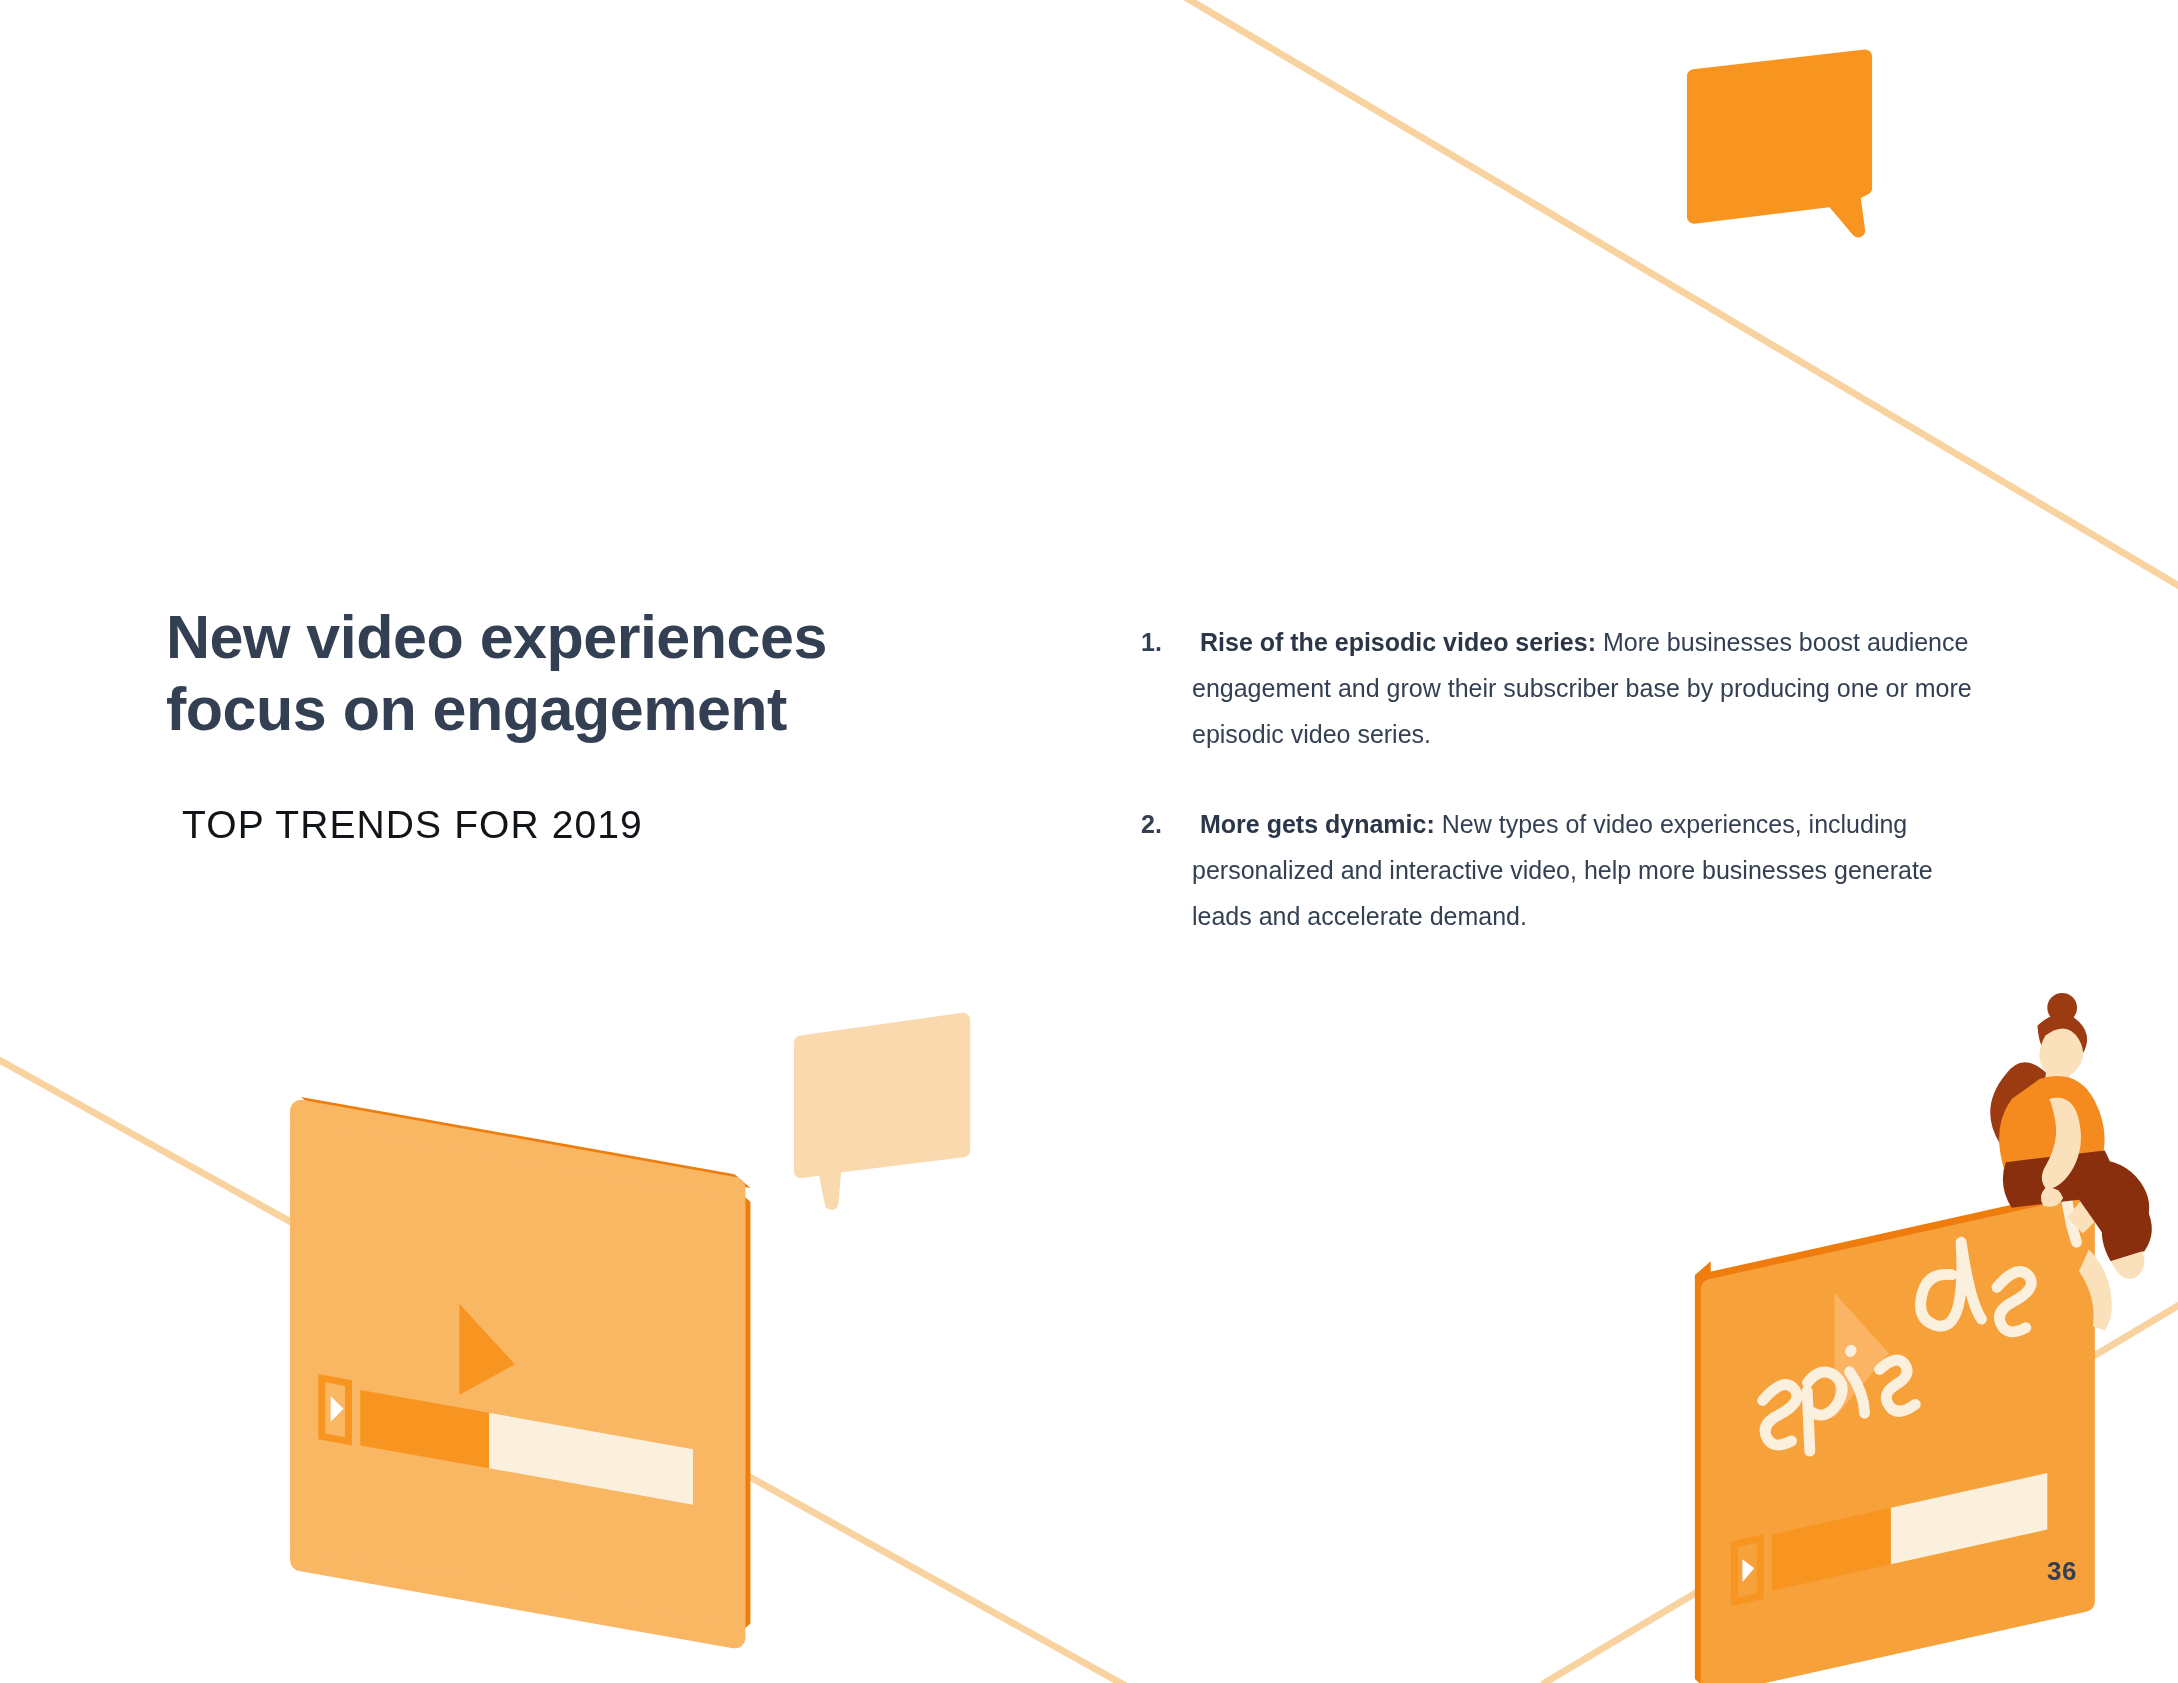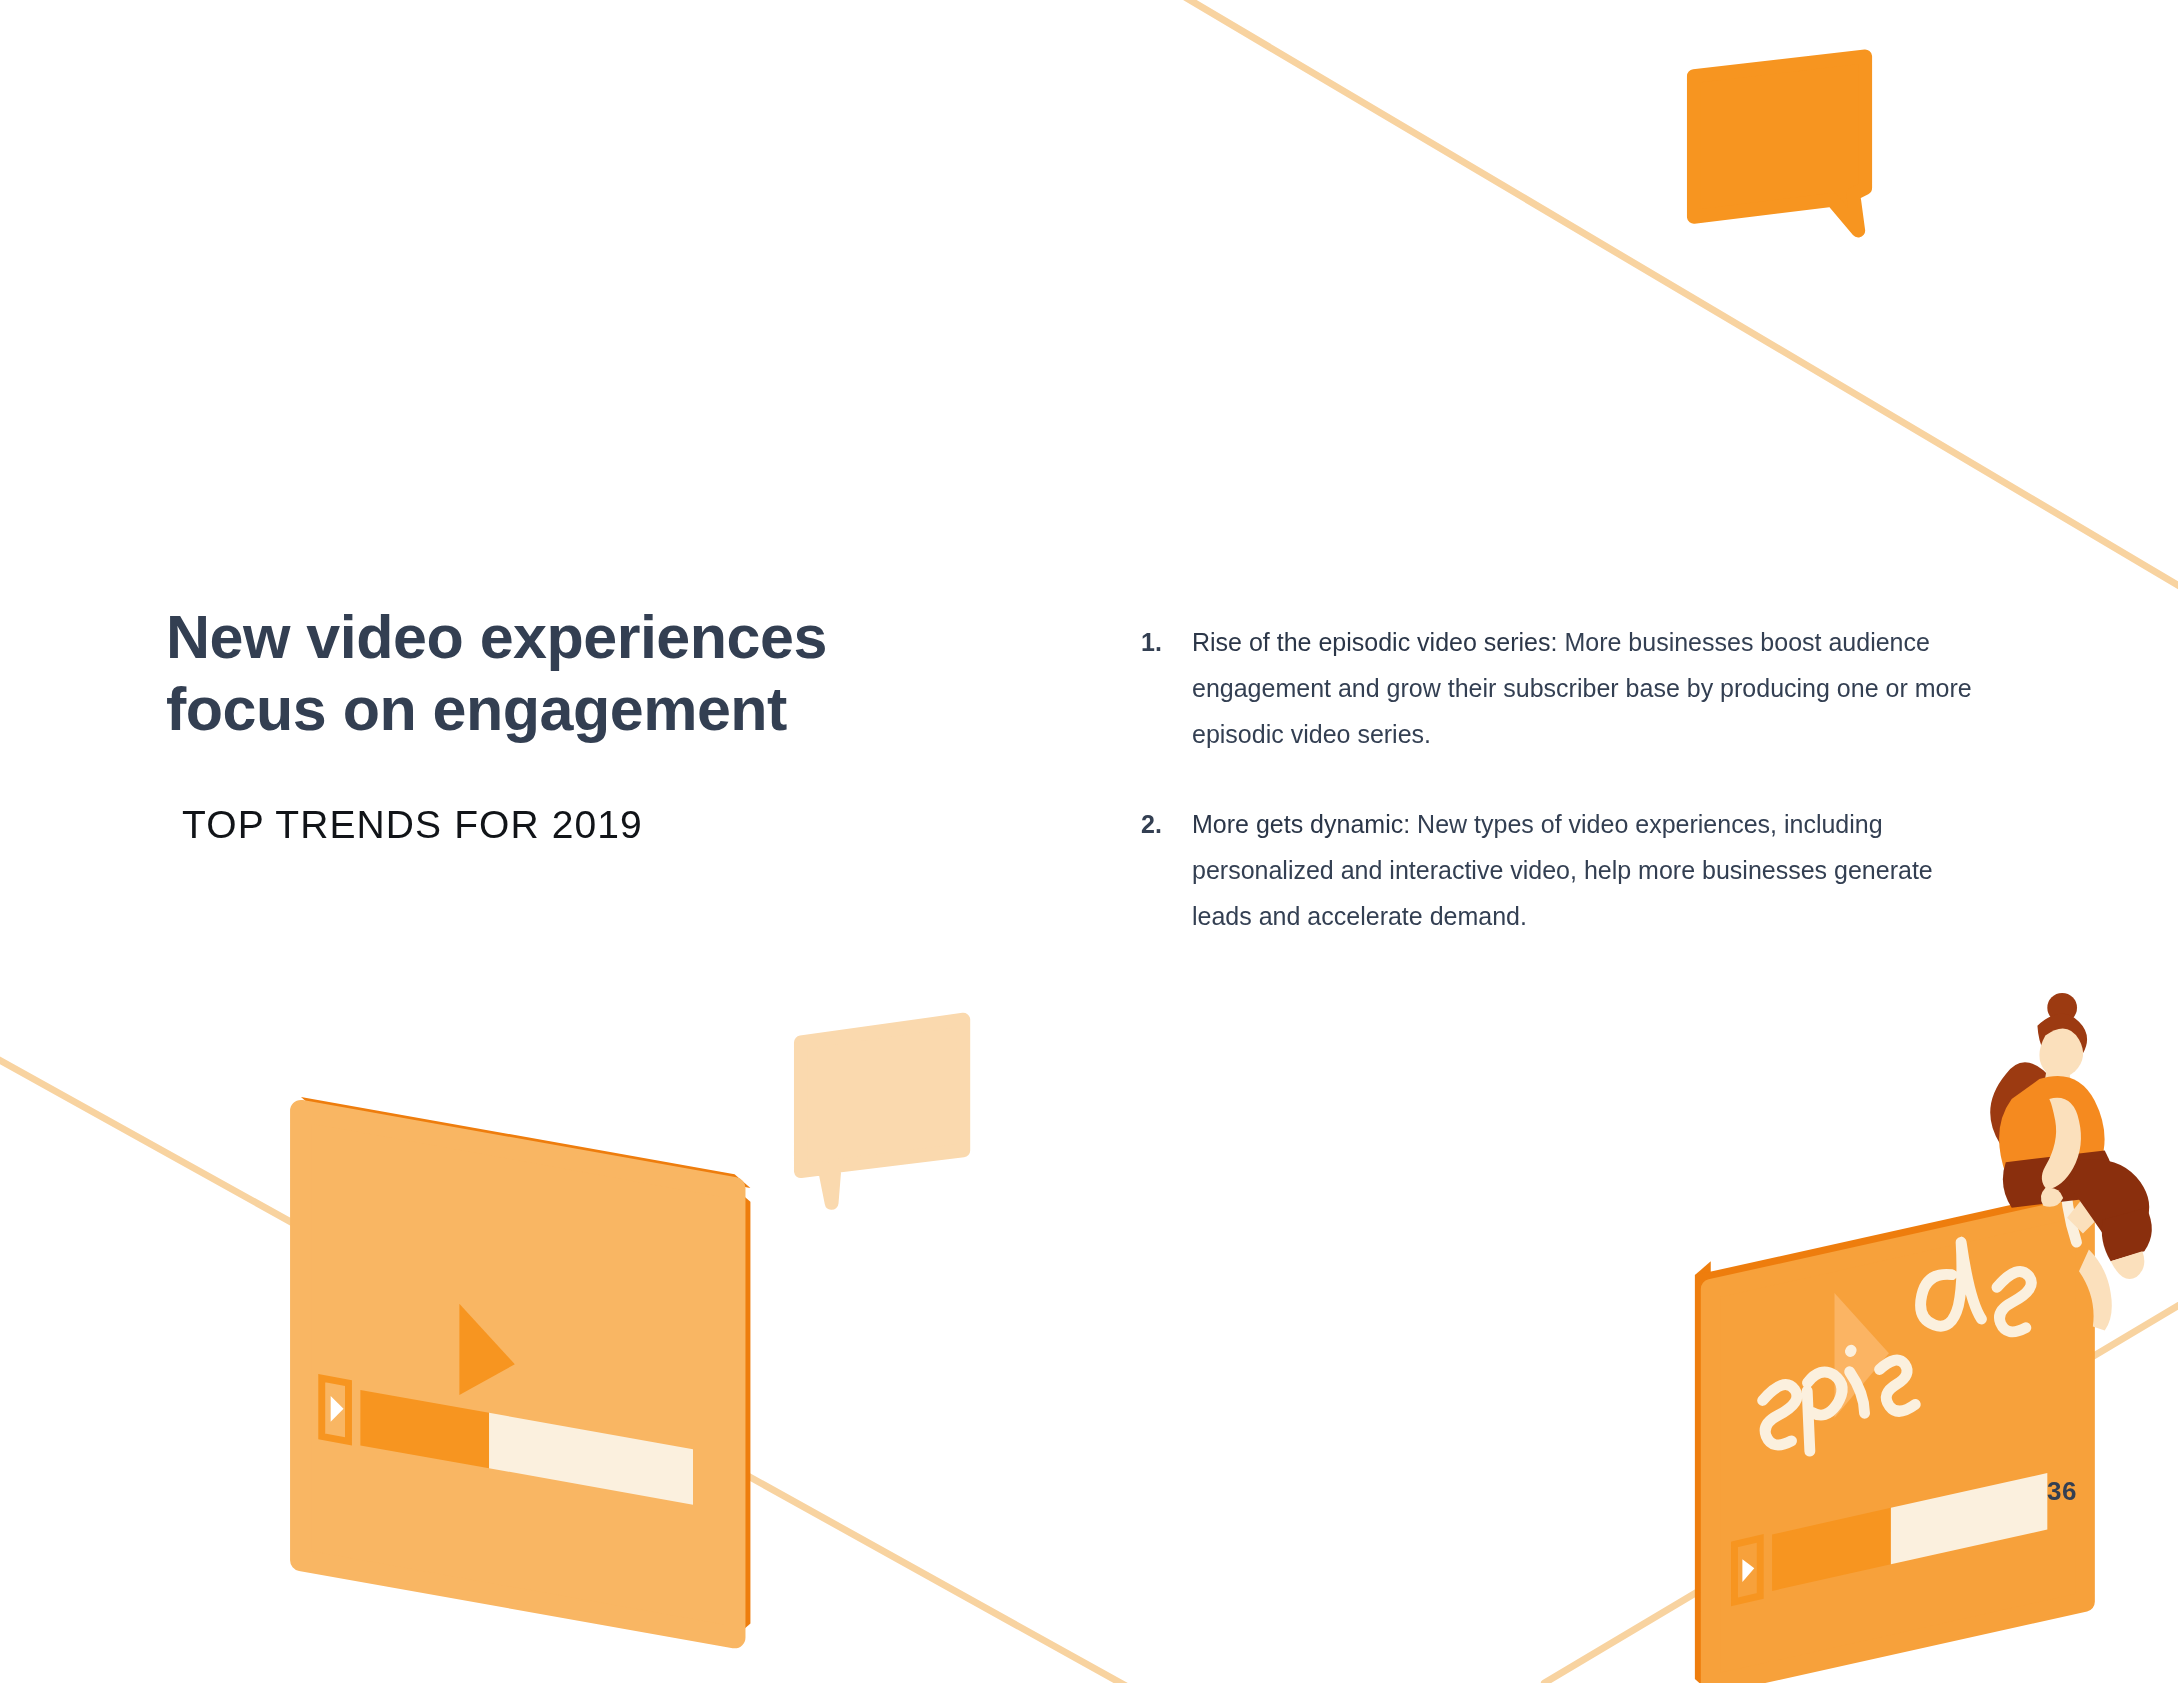--- a/index.html
+++ b/index.html
@@ -90,28 +90,29 @@
     line-height: 1.84;
   }
   .list-text {
     flex: 1 1 auto;
     font-size: 25px;
     line-height: 1.84;
     color: #333f52;
     font-weight: 400;
   }
   .list-text b {
-    font-weight: 400;
+    font-weight: 700;
     color: #2b3648;
+    margin-left: 8px;
   }
 
   .page-num {
     position: absolute;
     left: 2047px;
-    top: 1476px;
+    top: 1556px;
     font-size: 26px;
     font-weight: 700;
     color: #333f52;
     letter-spacing: 0.5px;
   }
 
   
 </style>
 </head>
 <body>

